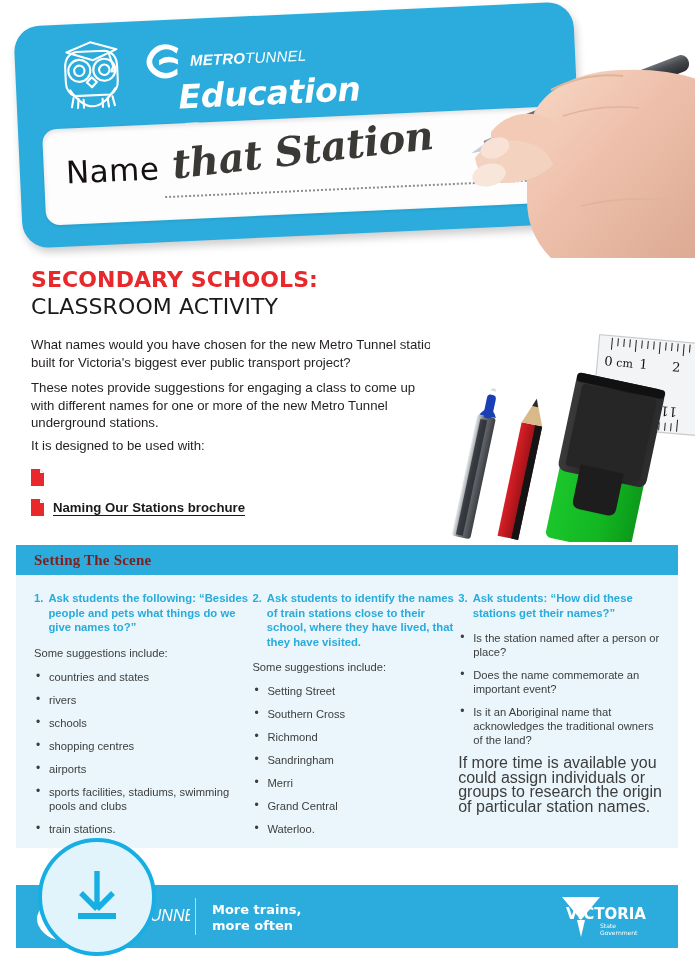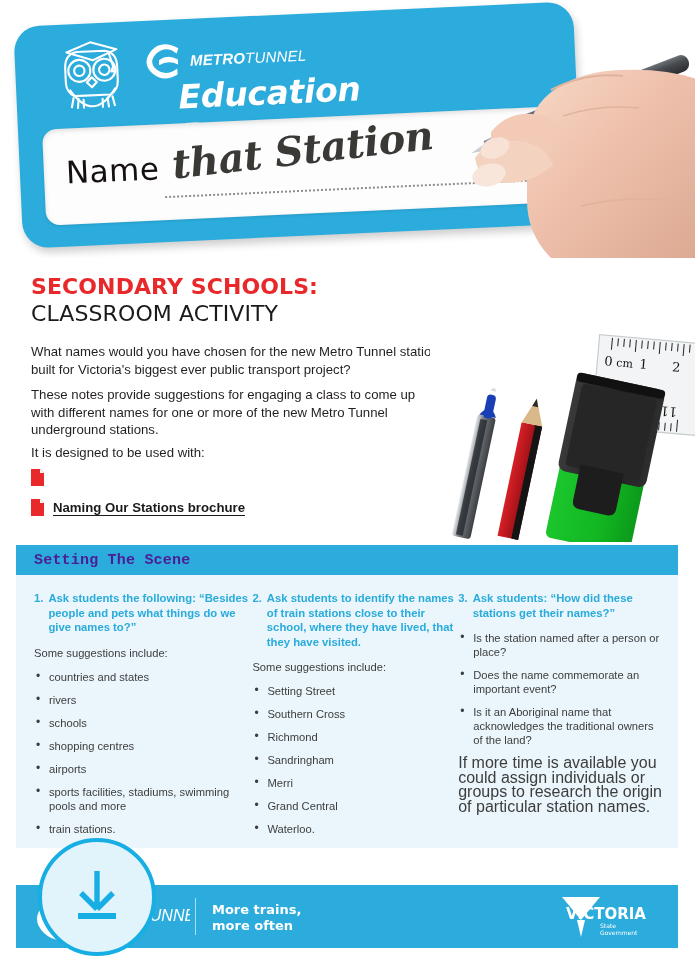--- a/index.html
+++ b/index.html
@@ -74,21 +74,21 @@
     font-weight: 700; font-style: italic;
     font-size: 33px; color: #fff; letter-spacing: -.3px;
     margin-top: -4px; margin-left: 34px;
     text-shadow: 0 1px 0 rgba(0,0,0,.04);
   }
 
   
   .hand-wrap { position: absolute; right: -6px; top: -10px; width: 270px; height: 268px; }
 
   
-  .body-area { position: absolute; left: 0; top: 257px; width: 695px; height: 282px; }
+  .body-area { position: absolute; left: 0; top: 250px; width: 695px; height: 282px; }
 
   .h-red {
     position: absolute; left: 31px; top: 17px;
     font-family: "DejaVu Sans", sans-serif;
     font-weight: 700; font-size: 22px; color: #E8282B; letter-spacing: .1px;
   }
   .h-black {
     position: absolute; left: 31px; top: 44px;
     font-family: "DejaVu Sans", sans-serif;
     font-weight: 400; font-size: 22px; color: #1a1a1a; letter-spacing: .1px;
@@ -119,22 +119,22 @@
   .scene {
     position: absolute; left: 16px; top: 545px;
     width: 662px; height: 303px;
     background: #EAF6FB;
   }
   .scene-head {
     height: 30px; background: #2BACDC;
     display: flex; align-items: center; padding-left: 18px;
   }
   .scene-head-t {
-    font-family: Liberation Mono, monospace;
-    font-weight: 700; font-size: 15px; color: #4c1d95; letter-spacing: .2px;
+    font-family: Liberation Serif, serif;
+    font-weight: 700; font-size: 15px; color: #7f1d1d; letter-spacing: .2px;
   }
   .cols { display: flex; padding: 16px 12px 0 18px; gap: 0; }
   .col { font-family: "Liberation Sans", sans-serif; }
   .col1 { width: 226px; }
   .col2 { width: 213px; }
   .col3 { width: 215px; }
 
   .q-head { display: flex; gap: 5px; margin-bottom: 11px; }
   .q-num {
     font-weight: 700; font-size: 11.3px; color: #29ABDC; line-height: 14.6px; flex: 0 0 auto;
@@ -368,21 +368,21 @@
           <span class="q-num">1.</span>
           <span class="q-txt">Ask students the following: “Besides people and pets what things do we give names to?”</span>
         </div>
         <div class="sub-lead">Some suggestions include:</div>
         <ul class="bul">
           <li>countries and states</li>
           <li>rivers</li>
           <li>schools</li>
           <li>shopping centres</li>
           <li>airports</li>
-          <li>sports facilities, stadiums, swimming pools and more</li>
+          <li>sports facilities, stadiums, swimming pools and clubs</li>
           <li>train stations.</li>
         </ul>
       </div>
 
       <div class="col col2">
         <div class="q-head">
           <span class="q-num">2.</span>
           <span class="q-txt">Ask students to identify the names of train stations close to their school, where they have lived, that they have visited.</span>
         </div>
         <div class="sub-lead">Some suggestions include:</div>

